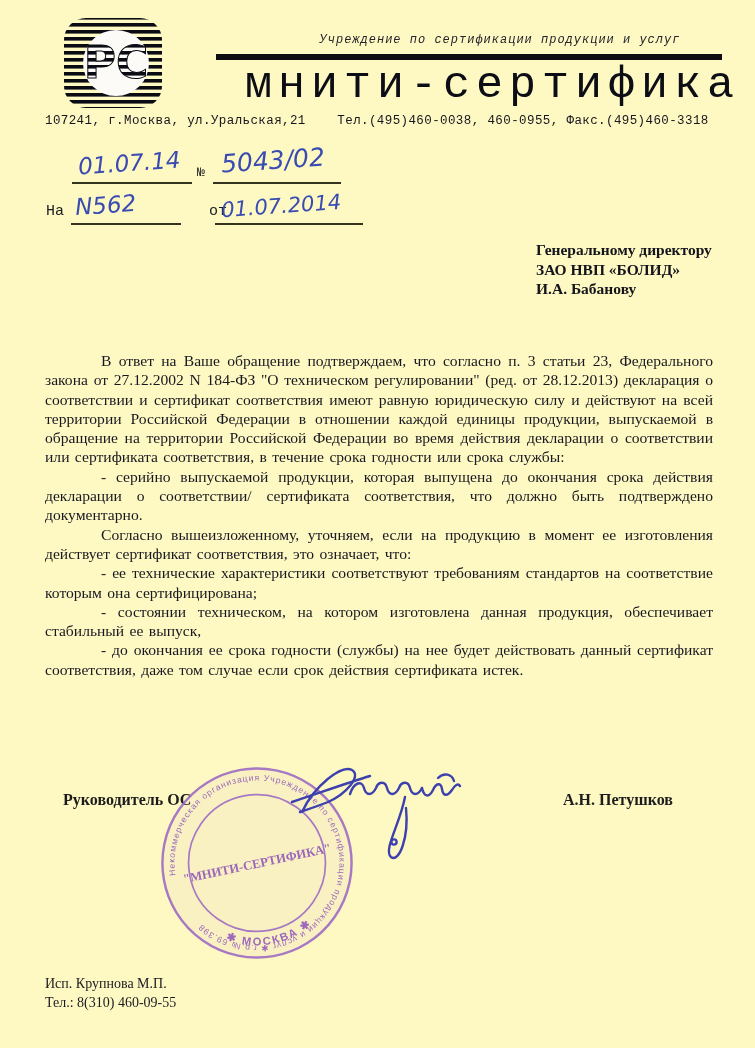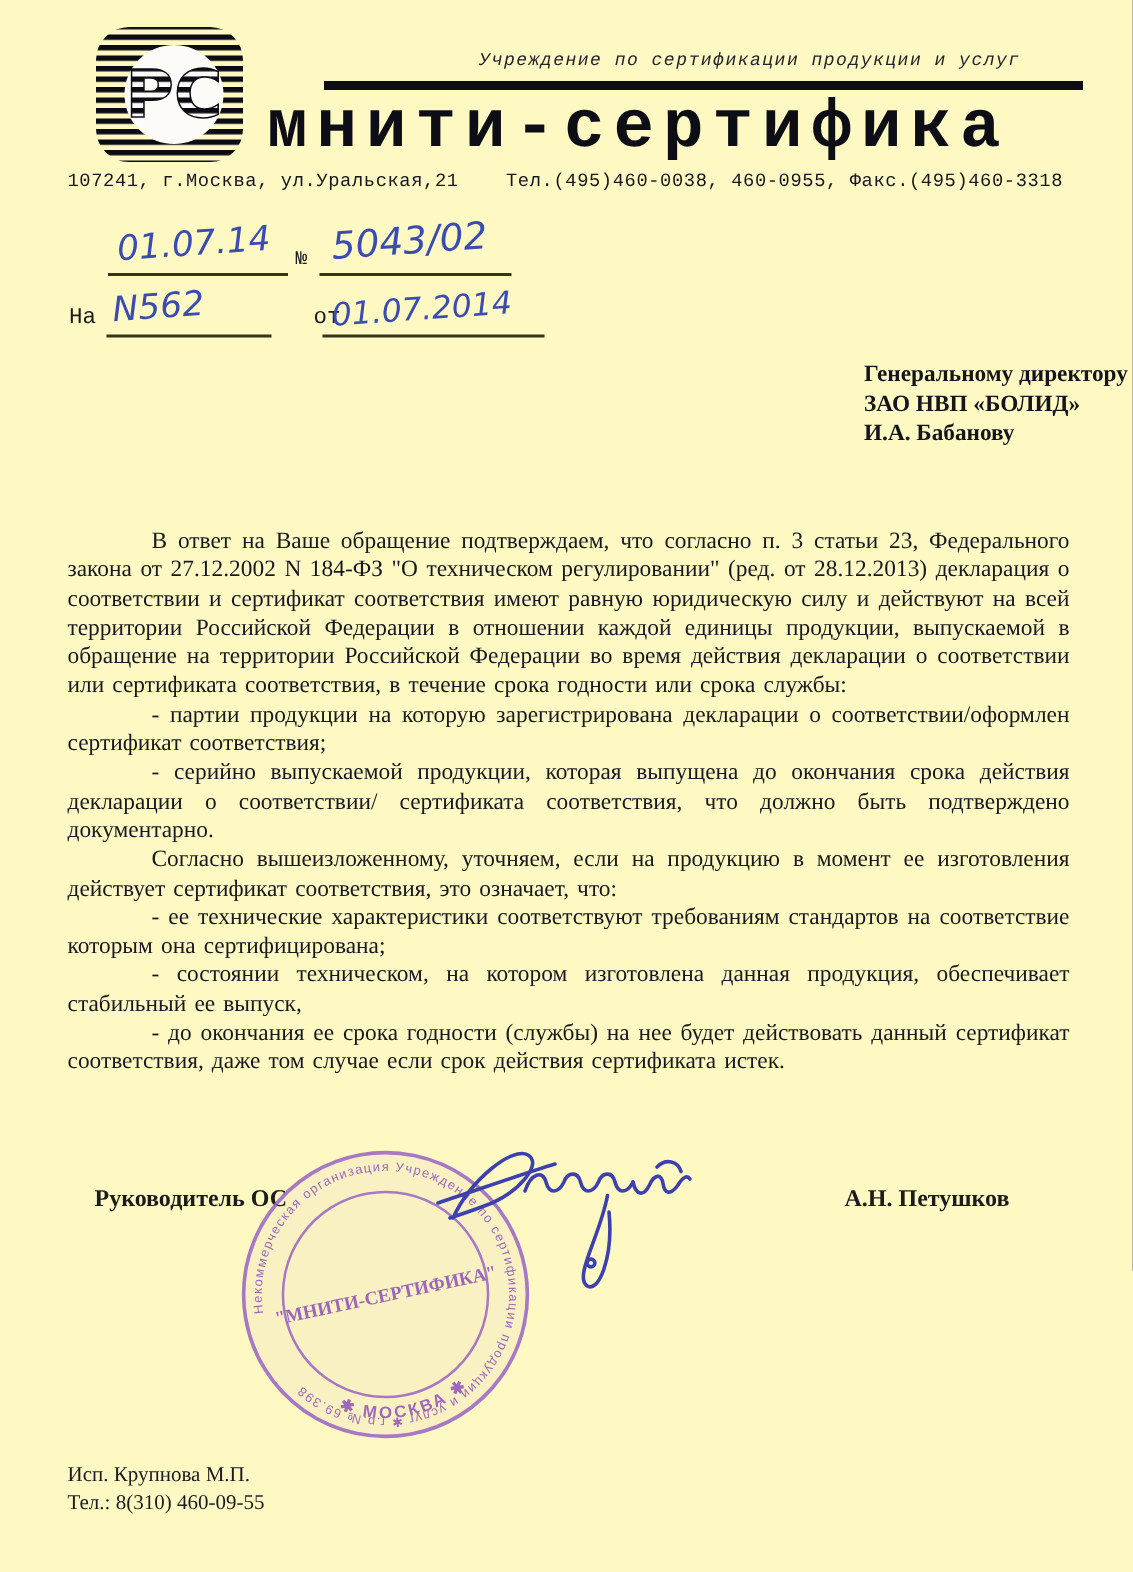--- a/index.html
+++ b/index.html
@@ -10,43 +10,43 @@
   }
   
   .logo{position:absolute;left:62px;top:16px;width:102px;height:96px;}
   .tagline{
     position:absolute;left:280px;top:33px;width:440px;text-align:center;
     font-family:"Liberation Mono",monospace;font-style:italic;
     font-size:12px;letter-spacing:1px;color:#23232b;white-space:nowrap;
   }
   .rule{position:absolute;left:216px;top:54px;width:506px;height:6px;background:#0d0d12;}
   .title{
-    position:absolute;left:178px;top:60px;width:562px;text-align:left;
-    font-family:"Liberation Mono",monospace;font-size:45px;font-weight:700;
+    position:absolute;left:178px;top:60px;width:562px;text-align:right;
+    font-family:"Liberation Mono",monospace;font-size:45px;font-weight:400;
     letter-spacing:6px;color:#0d0d16;white-space:nowrap;
   }
   .address{
     position:absolute;left:45px;top:114px;
     font-family:"Liberation Mono",monospace;font-size:12.5px;color:#16161e;
     white-space:pre;letter-spacing:0.4px;
   }
   
   .blank{position:absolute;border-bottom:2px solid #34341e;}
   .hw{
     font-family:"DejaVu Sans",sans-serif;font-style:italic;color:#3a4cb2;
     position:absolute;white-space:nowrap;transform:rotate(-4deg);
   }
   .plabel{
     position:absolute;font-family:"Liberation Mono",monospace;color:#1b1b22;
   }
   .addressee{
     position:absolute;left:536px;top:240px;font-weight:bold;
     font-size:15.5px;line-height:19.5px;color:#14141c;
   }
-  .addressee div{white-space:nowrap;margin-left:40px;}
+  .addressee div{white-space:nowrap;}
   
   .body-text{
     position:absolute;left:45px;top:351px;width:668px;
     font-size:15.6px;line-height:19.3px;text-align:justify;color:#181820;
   }
   .body-text p{margin:0;text-indent:56px;word-spacing:1.5px;}
   
   .sig-role{position:absolute;left:63px;top:791px;font-weight:bold;font-size:16px;}
   .sig-name{position:absolute;left:563px;top:791px;font-weight:bold;font-size:16px;}
   .autograph{position:absolute;left:288px;top:750px;width:178px;height:118px;z-index:3;}
@@ -93,21 +93,20 @@
   </div>
 
   <div class="addressee">
     <div>Генеральному директору</div>
     <div>ЗАО НВП «БОЛИД»</div>
     <div>И.А. Бабанову</div>
   </div>
 
   <div class="body-text">
     <p>В ответ на Ваше обращение подтверждаем, что согласно п. 3 статьи 23, Федерального закона от 27.12.2002 N 184-ФЗ "О техническом регулировании" (ред. от 28.12.2013) декларация о соответствии и сертификат соответствия имеют равную юридическую силу и действуют на всей территории Российской Федерации в отношении каждой единицы продукции, выпускаемой в обращение на территории Российской Федерации во время действия декларации о соответствии или сертификата соответствия, в течение срока годности или срока службы:</p>
-    <p>- партии продукции на которую зарегистрирована декларации о соответствии/оформлен сертификат соответствия;</p>
     <p>- серийно выпускаемой продукции, которая выпущена до окончания срока действия декларации о соответствии/ сертификата соответствия, что должно быть подтверждено документарно.</p>
     <p>Согласно вышеизложенному, уточняем, если на продукцию в момент ее изготовления действует сертификат соответствия, это означает, что:</p>
     <p>- ее технические характеристики соответствуют требованиям стандартов на соответствие которым она сертифицирована;</p>
     <p>- состоянии техническом, на котором изготовлена данная продукция, обеспечивает стабильный ее выпуск,</p>
     <p>- до окончания ее срока годности (службы) на нее будет действовать данный сертификат соответствия, даже  том случае если срок действия сертификата истек.</p>
   </div>
 
   <div class="sig-role">Руководитель ОС</div>
   <div class="sig-name">А.Н. Петушков</div>
 

